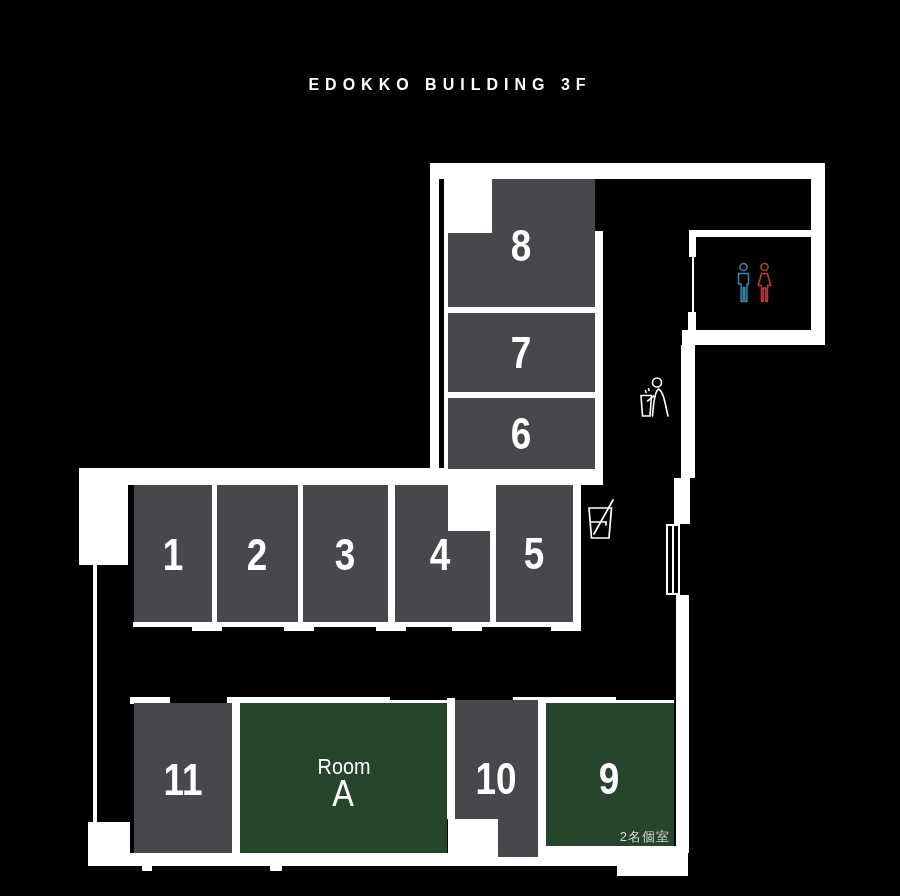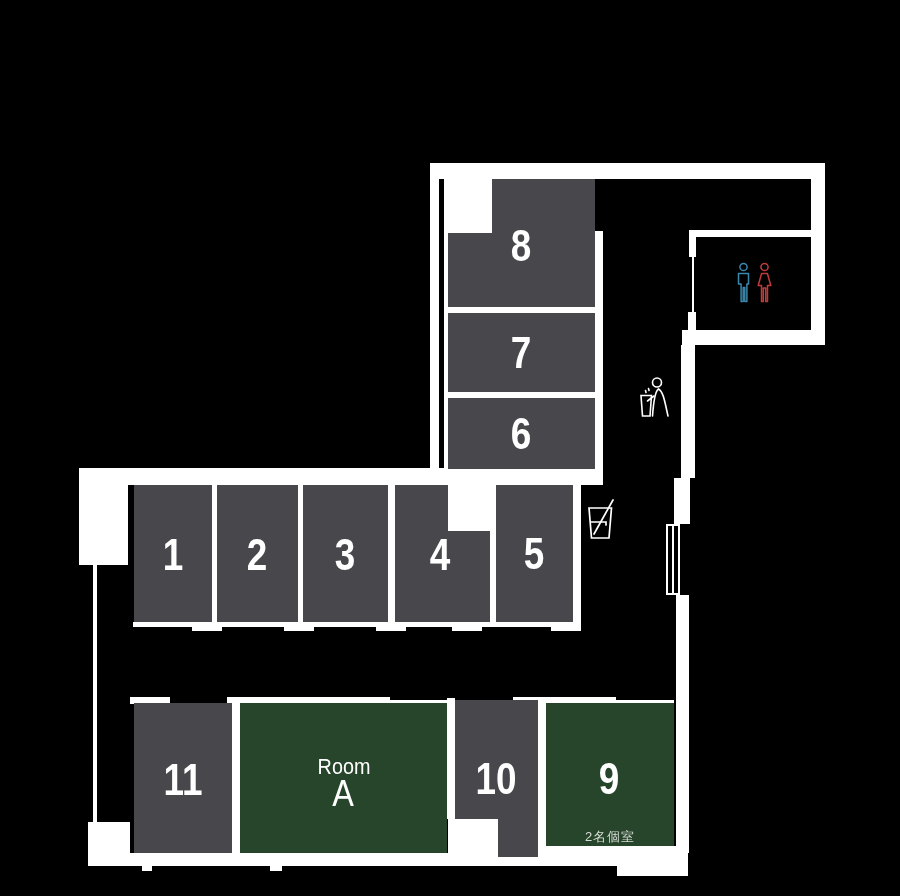--- a/index.html
+++ b/index.html
@@ -13,33 +13,34 @@
          font-size:47px;font-weight:900;letter-spacing:0px;white-space:nowrap;}
   .subtitle{position:absolute;left:0;top:76px;width:900px;text-align:center;color:#fff;
          font-size:16px;font-weight:700;letter-spacing:6px;white-space:nowrap;}
   .w{position:absolute;background:var(--wall);}
   .room{position:absolute;background:var(--room-gray);}
   .room.green{background:var(--room-green);}
   .rlabel{position:absolute;color:var(--label);font-weight:700;font-size:45px;
           transform:translate(-50%,-50%) scaleX(0.82);white-space:nowrap;line-height:1;}
   .rlabel.sm{font-size:22px;font-weight:400;transform:translate(-50%,-50%) scaleX(0.9);}
   .rlabel.md{font-size:36px;font-weight:400;transform:translate(-50%,-50%) scaleX(0.9);}
-  .note{position:absolute;color:var(--note-text);font-size:13px;text-align:center;
+  .note{position:absolute;color:var(--note-text);font-size:13px;text-align:right;
         letter-spacing:1px;white-space:nowrap;}
   .door-symbol{position:absolute;left:666px;top:524px;width:14px;height:71px;
         background:#000;border:2px solid var(--wall);box-sizing:border-box;}
   .door-symbol .divider{position:absolute;left:50%;top:0;width:2px;height:100%;
         margin-left:-1px;background:var(--wall);}
   svg{position:absolute;overflow:visible;}
 </style>
 </head>
 <body>
 
 <div class="stage">
 
+  <div class="subtitle">EDOKKO BUILDING 3F</div>
 
   <div class="w" style="left:430px;top:163px;width:395px;height:16px"></div>
   <div class="w" style="left:811px;top:179px;width:14px;height:166px"></div>
   <div class="w" style="left:689px;top:230px;width:122px;height:7px"></div>
   <div class="w" style="left:689px;top:237px;width:7px;height:20px"></div>
   <div class="w" style="left:692px;top:257px;width:2px;height:55px"></div>
   <div class="w" style="left:688px;top:312px;width:8px;height:18px"></div>
   <div class="w" style="left:682px;top:330px;width:143px;height:15px"></div>
   <div class="w" style="left:681px;top:345px;width:14px;height:133px"></div>
   <div class="w" style="left:674px;top:478px;width:16px;height:46px"></div>

